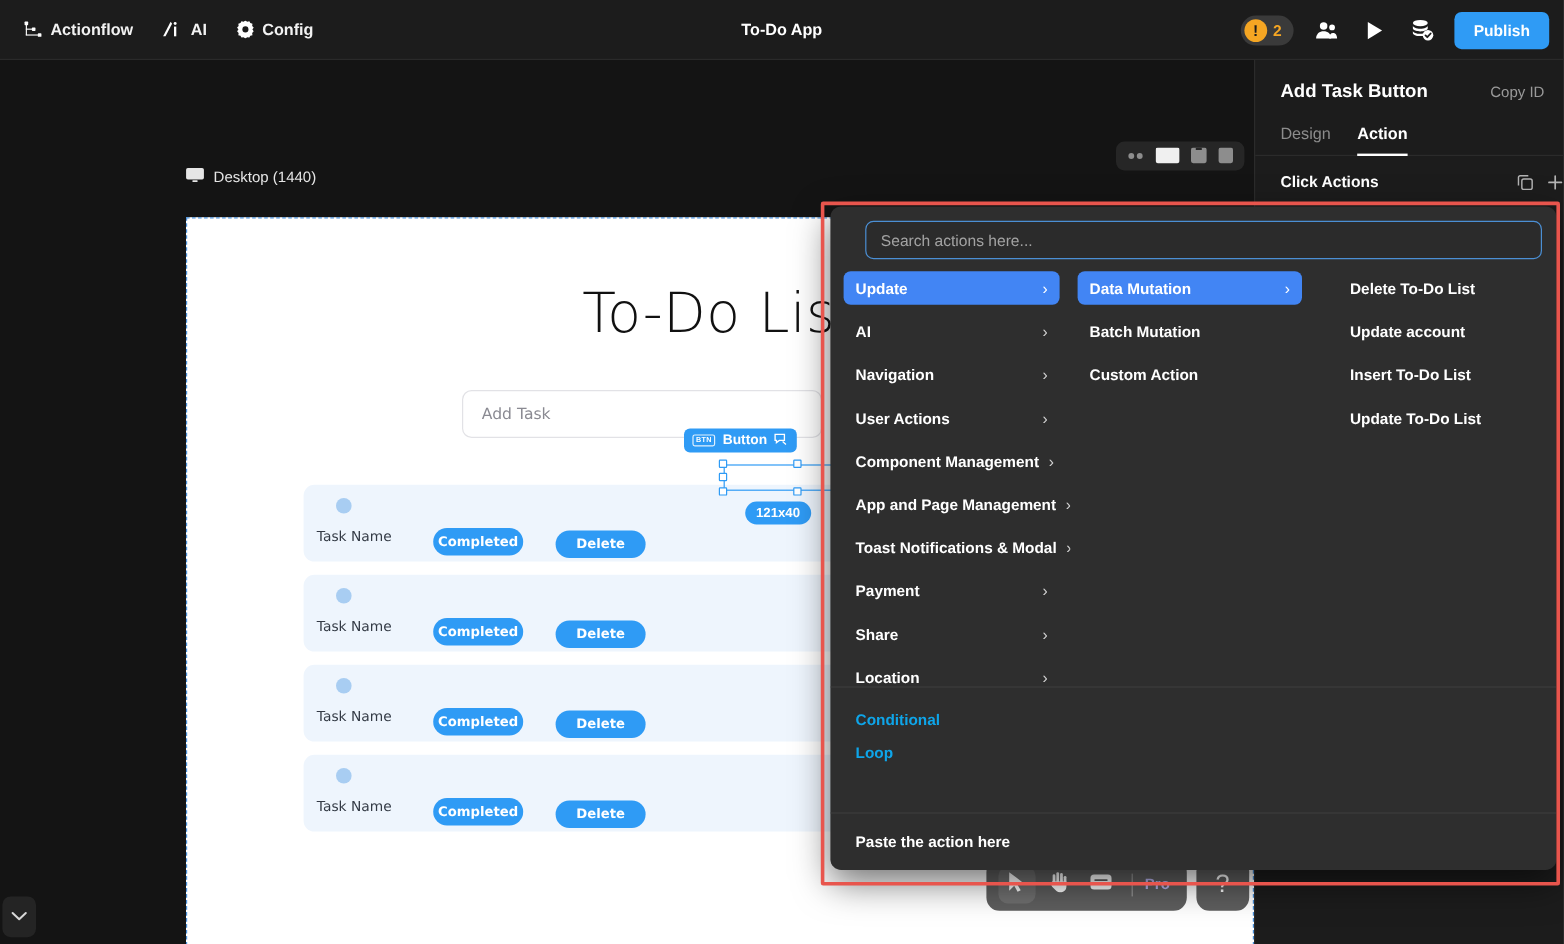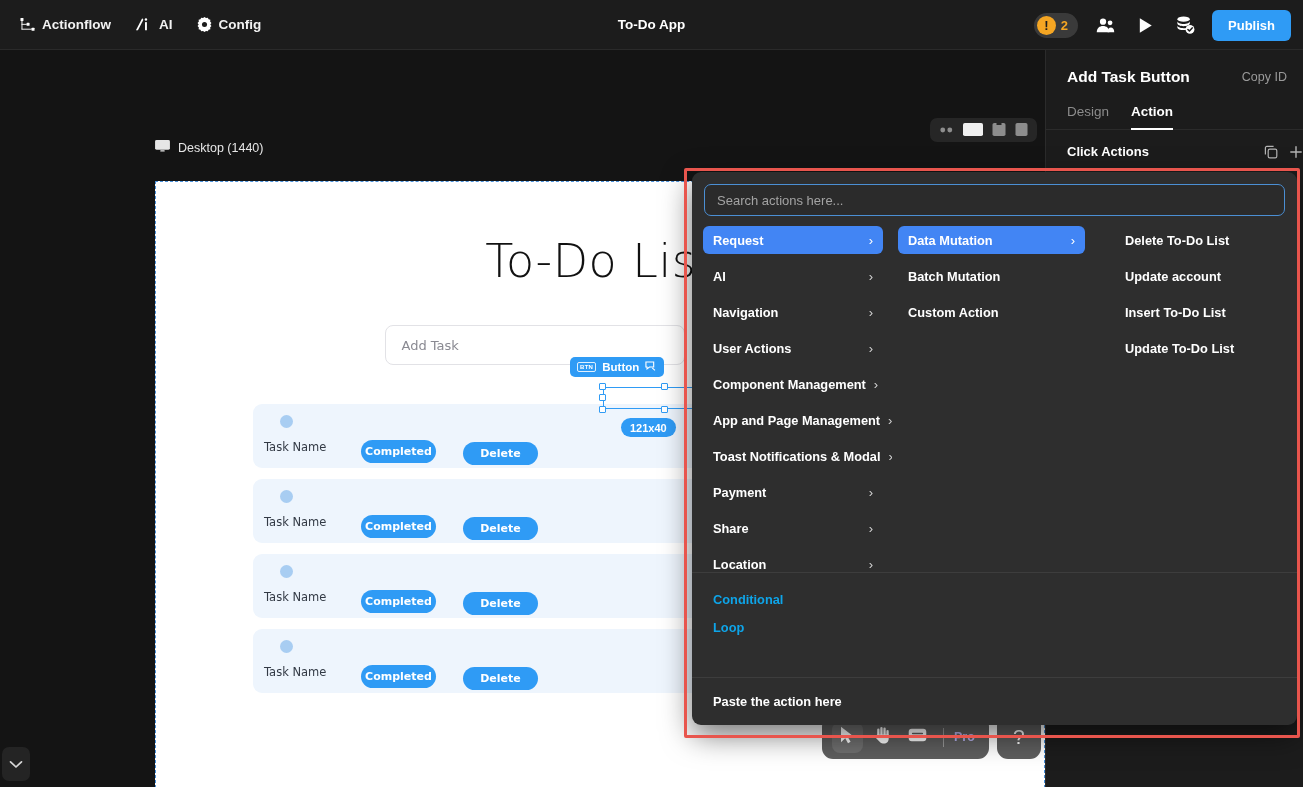--- a/index.html
+++ b/index.html
@@ -266,21 +266,21 @@
   .picker {
     position: absolute; top: 172px; left: 692px;
     width: 605px; height: 553px;
     background: #2e2e2e;
     border-radius: 9px;
     box-shadow: 0 10px 30px rgba(0,0,0,.55);
     z-index: 30;
     display: flex; flex-direction: column;
     overflow: hidden;
   }
-  .picker-search-wrap { padding: 12px 12px 6px 12px; }
+  .picker-search-wrap { padding: 12px 12px 6px 29px; }
   .picker-search {
     width: 100%; height: 32px;
     background: #2b2b2b;
     border: 1px solid #4b8fd4; border-radius: 7px;
     color: #d9d9d9; font-size: 13px;
     padding: 0 12px;
     font-family: "Liberation Sans", sans-serif;
     outline: none;
   }
   .picker-search::placeholder { color: #a3a3a3; }
@@ -589,21 +589,21 @@
   <div class="picker">
 
     <div class="picker-search-wrap">
       <input class="picker-search" type="text" value="" placeholder="Search actions here..." style="">
     </div>
 
     <div class="picker-cols">
 
       <div class="pcol pcol-1">
         <div class="pitem selected">
-          <span>Request</span>
+          <span>Update</span>
           <span class="chev">›</span>
         </div>
         <div class="pitem">
           <span>AI</span>
           <span class="chev">›</span>
         </div>
         <div class="pitem">
           <span>Navigation</span>
           <span class="chev">›</span>
         </div>

